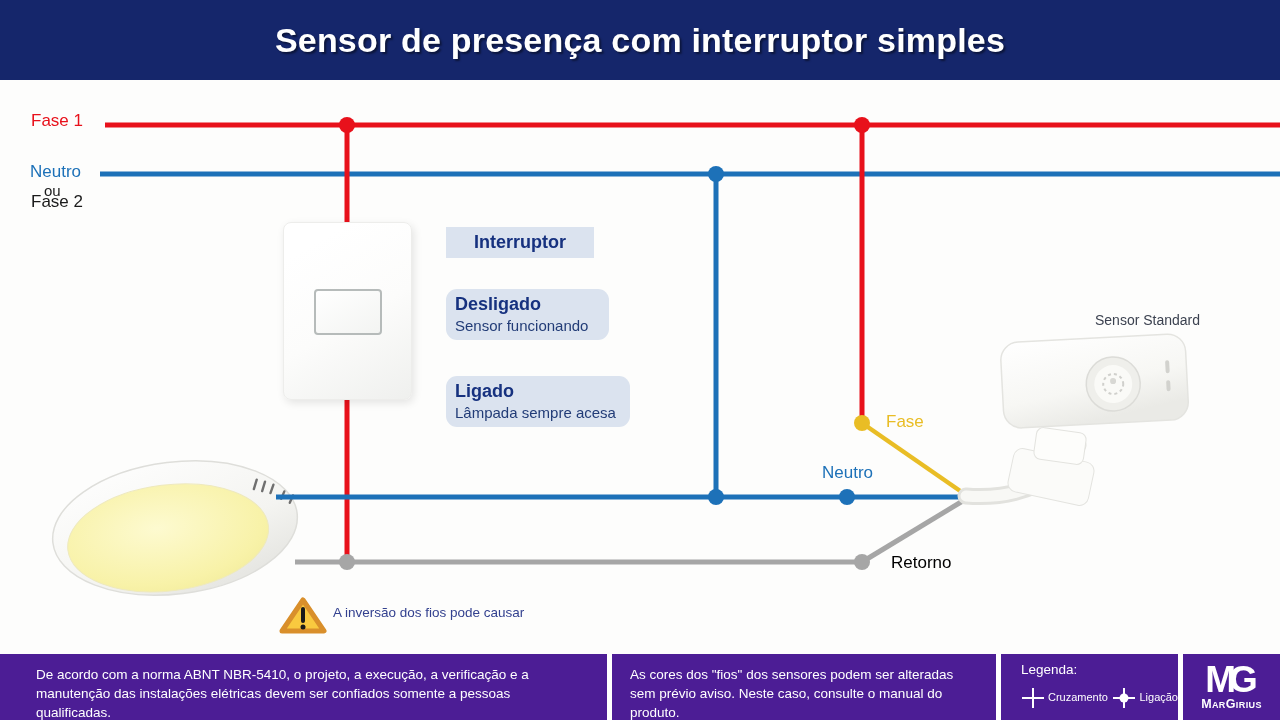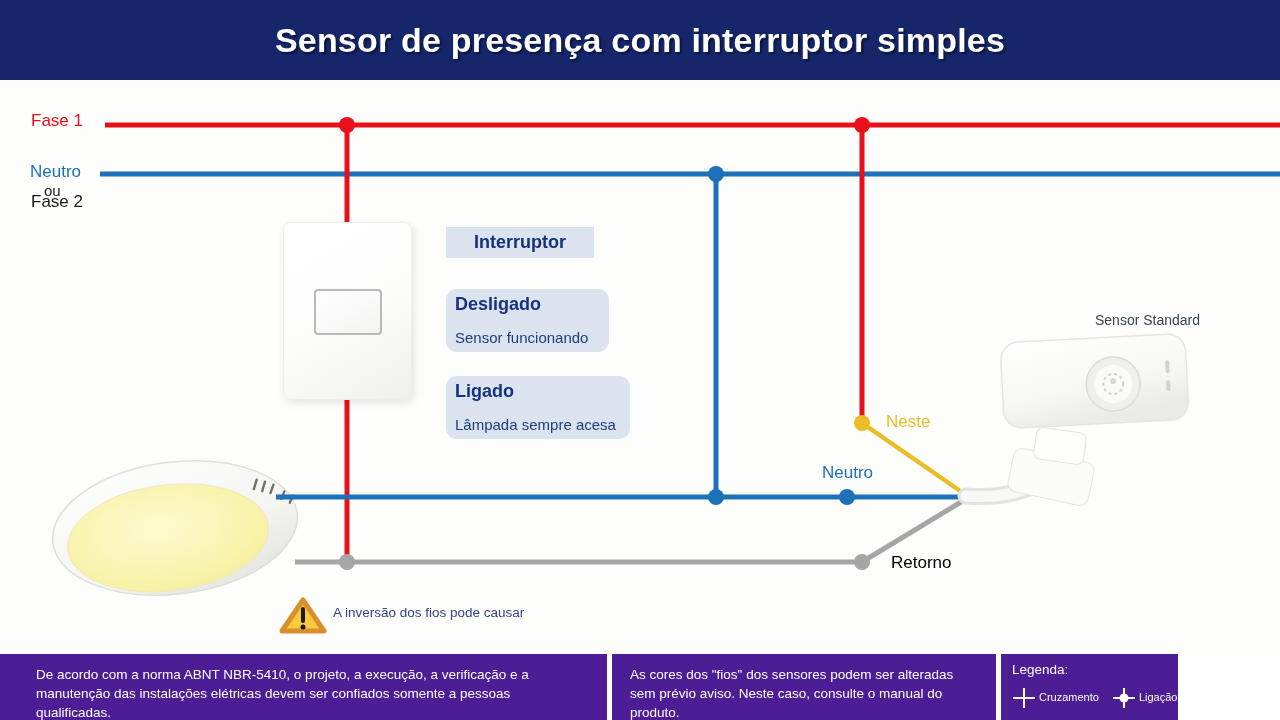--- a/index.html
+++ b/index.html
@@ -36,42 +36,42 @@
     position:absolute; z-index:3; background:#dbe3ef; color:#16317f;
     box-sizing:border-box;
   }
   .lbl-interruptor { left:446px; top:227px; width:148px; height:31px;
     display:flex; align-items:center; justify-content:center;
     font-size:18px; font-weight:bold; }
   .lbl-block { padding:5px 10px 6px 9px;border-radius:11px; }
   .lbl-desligado { left:446px; top:289px; width:163px; }
   .lbl-ligado   { left:446px; top:376px; width:184px; }
   .lbl-block .t { font-size:18px; font-weight:bold; }
-  .lbl-block .s { font-size:15px; color:#223c77; margin-top:14px; }
+  .lbl-block .s { font-size:15px; color:#223c77; margin-top:2px; }
   
   .wlabel { position:absolute; z-index:3; font-size:17px; }
   .w-fase1   { left:31px;  top:111px; color:#e8111b; }
   .w-neutro  { left:30px;  top:162px; color:#1d71b8; }
   .w-ou      { left:44px;  top:182px; color:#1a1a1a; font-size:15px; }
   .w-fase2   { left:31px;  top:192px; color:#1a1a1a; }
   .w-fase    { left:886px; top:412px; color:#e9bd25; }
   .w-neutro2 { left:822px; top:463px; color:#1d71b8; }
   .w-retorno { left:891px; top:553px; color:#000000; }
   .w-sensor  { left:1095px; top:312px; color:#3c4250; font-size:14px; }
   
   .warn-text {
     position:absolute; left:333px; top:604px; z-index:3;
     font-size:13.5px; line-height:17px; color:#33418f;
   }
   
   .footer { position:absolute; left:0; top:654px; width:1280px; height:66px; background:#ffffff; z-index:4; }
   .panel { position:absolute; top:0; height:66px; background:#4c1d95; color:#ffffff; box-sizing:border-box; }
   .p1 { left:0;     width:607px; padding:11px 26px 0 36px; font-size:13.5px; line-height:1.42; }
   .p2 { left:612px; width:384px; padding:11px 16px 0 18px; font-size:13.5px; line-height:1.42; }
-  .p3 { left:1001px; width:177px; padding:8px 0 0 11px; }
+  .p3 { left:1001px; width:177px; padding:8px 0 0 20px; }
   .p3 .legend-title { font-size:13.5px; }
   .legend-row { display:flex; align-items:center; margin-top:8px; }
   .legend-row .sym { flex:0 0 auto; }
   .legend-row .ltext { font-size:11px; margin-left:3px; }
   .legend-gap { width:13px; }
   .p4 { left:1183px; width:97px; display:flex; flex-direction:column; align-items:center; justify-content:center; }
   .brand-mg { font-size:37px; font-weight:bold; letter-spacing:-7px; line-height:0.9; padding-right:7px; }
   .brand-name { font-size:12.5px; font-weight:bold; font-variant:small-caps; letter-spacing:0.4px; margin-top:1px; }
 </style>
 </head>
@@ -176,21 +176,21 @@
   </div>
   <div class="info-label lbl-block lbl-ligado">
     <div class="t">Ligado</div>
     <div class="s">Lâmpada sempre acesa</div>
   </div>
 
   <div class="wlabel w-fase1">Fase 1</div>
   <div class="wlabel w-neutro">Neutro</div>
   <div class="wlabel w-ou">ou</div>
   <div class="wlabel w-fase2">Fase 2</div>
-  <div class="wlabel w-fase">Neste</div>
+  <div class="wlabel w-fase">Fase</div>
   <div class="wlabel w-neutro2">Neutro</div>
   <div class="wlabel w-retorno">Retorno</div>
   <div class="wlabel w-sensor">Sensor Standard</div>
 
   <div class="warn-text">
     <div>A inversão dos fios pode causar</div>
   </div>
 
   <div class="footer">
     <div class="panel p1">De acordo com a norma ABNT NBR-5410, o projeto, a execução, a verificação e a manutenção das instalações elétricas devem ser confiados somente a pessoas qualificadas.</div>
@@ -205,15 +205,19 @@
         <span class="ltext">Cruzamento</span>
         <span class="legend-gap"></span>
         <svg class="sym" width="24" height="24" viewBox="0 0 24 24">
           <line x1="1" y1="13" x2="23" y2="13" stroke="#ffffff" stroke-width="2"></line>
           <line x1="12" y1="3" x2="12" y2="23" stroke="#ffffff" stroke-width="2"></line>
           <circle cx="12" cy="13" r="4.5" fill="#ffffff"></circle>
         </svg>
         <span class="ltext">Ligação</span>
       </div>
     </div>
+    <div class="panel p4">
+      <div class="brand-mg">MG</div>
+      <div class="brand-name">MarGirius</div>
+    </div>
   </div>
 
 </div>
 
 </body></html>

